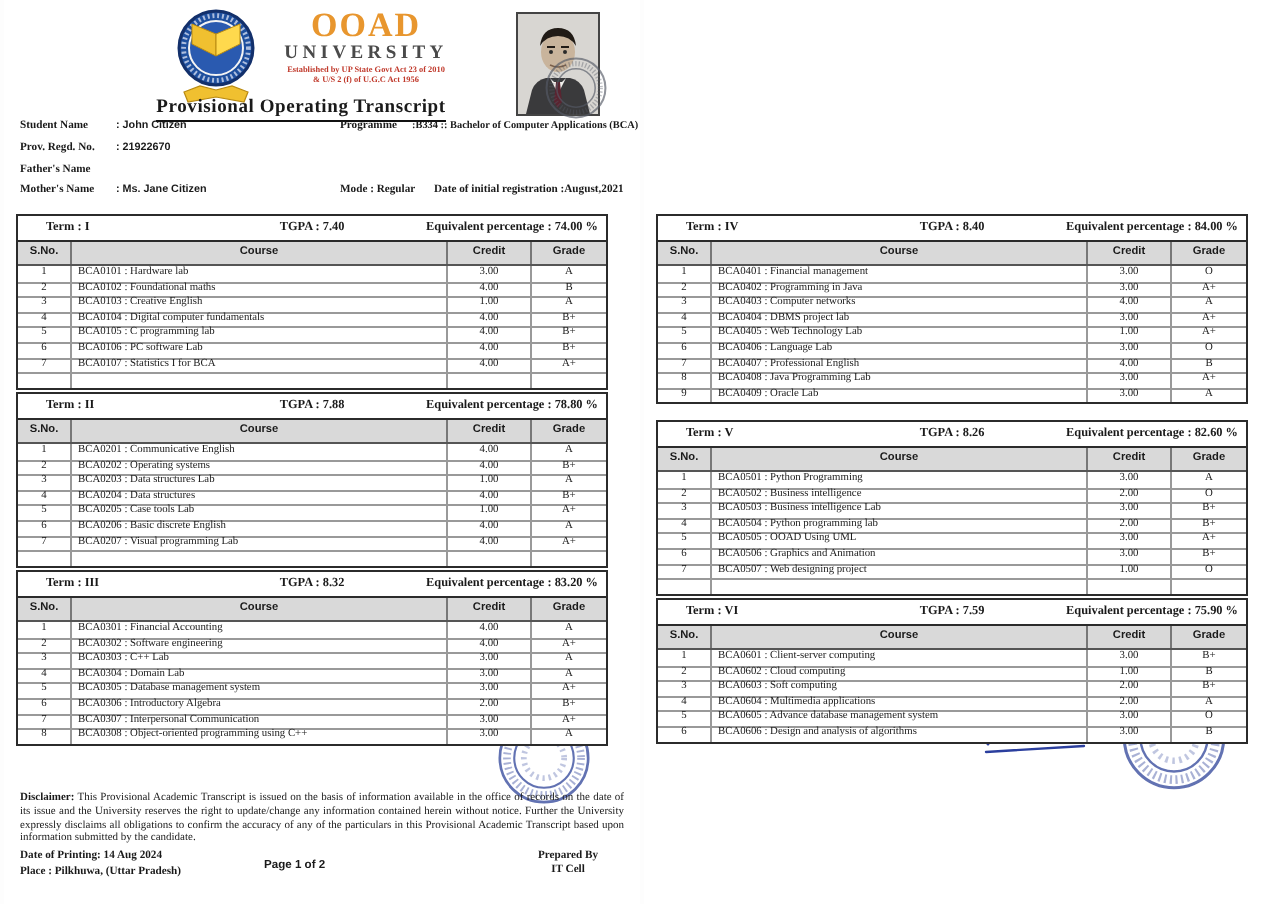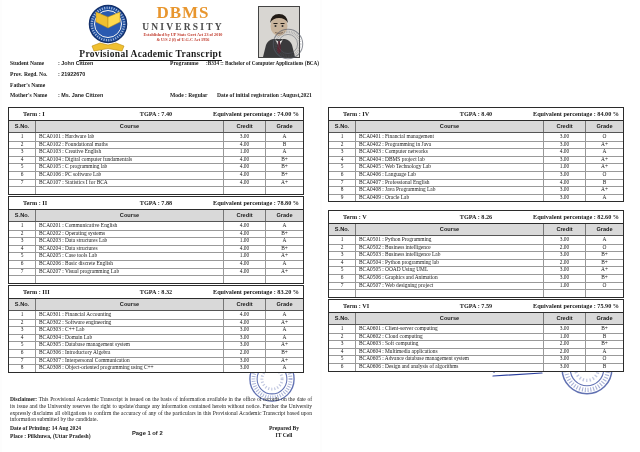--- a/index.html
+++ b/index.html
@@ -62,21 +62,21 @@
   <svg class="crest" viewBox="0 0 40 50">
     <circle cx="20" cy="20" r="18.5" fill="#1e4f9e" stroke="#13306b" stroke-width="1.5"></circle>
     <circle cx="20" cy="20" r="13.5" fill="#2a5ab0" stroke="#f4f4f4" stroke-width="1"></circle>
     <circle cx="20" cy="20" r="16.2" fill="none" stroke="#cfd8ee" stroke-width="2.4" stroke-dasharray="1 1.4" opacity=".8"></circle>
     <path d="M8,18 L20,24 L20,13 L8,8 Z" fill="#f0c030" stroke="#b98a10" stroke-width=".5"></path>
     <path d="M32,18 L20,24 L20,13 L32,8 Z" fill="#ffd94d" stroke="#b98a10" stroke-width=".5"></path>
     <path d="M4,42 L12,39 L20,41 L28,39 L36,42 L34,47 L20,44.5 L6,47 Z" fill="#f0c030" stroke="#b98a10" stroke-width=".6"></path>
   </svg>
 
   <div class="uni-text">
-    <div class="uni-name1">DBMS</div>
+    <div class="uni-name1">OOAD</div>
     <div class="uni-name2">UNIVERSITY</div>
     <div class="uni-tag">Established by UP State Govt Act 23 of 2010</div>
     <div class="uni-tag">&amp; U/S 2 (f) of U.G.C Act 1956</div>
   </div>
 
   <div class="photo">
     <svg viewBox="0 0 40 50" width="40" height="50">
       <rect width="40" height="50" fill="#d8d6d2"></rect>
       <path d="M4,50 L7,38 Q9,33 14,32 L26,32 Q31,33 33,38 L36,50 Z" fill="#3a3a3c"></path>
       <path d="M16,32 L20,40 L24,32 L22,34 L18,34 Z" fill="#f0efec"></path>
@@ -90,21 +90,21 @@
     </svg>
   </div>
 
   <svg class="stamp" style="left:270px;top:28px;width:32px;height:32px;opacity:.65" viewBox="0 0 50 50">
     <circle cx="25" cy="25" r="23" fill="none" stroke="#555a66" stroke-width="1.6"></circle>
     <circle cx="25" cy="25" r="15" fill="none" stroke="#555a66" stroke-width="1.2"></circle>
     <circle cx="25" cy="25" r="19" fill="none" stroke="#555a66" stroke-width="4" stroke-dasharray="1 1.6" opacity=".6"></circle>
   </svg>
 
   <div class="doc-title">
-    <span>Provisional Academic Transcript</span>
+    <span>Provisional Operating Transcript</span>
   </div>
 
   <div class="info" style="left:8px;top:60px">
     <span class="ilabel">Student Name</span></div>
   <div class="info ivalue" style="left:56px;top:60px">: John Citizen</div>
   <div class="info" style="left:168px;top:60px">
     <span class="ilabel">Programme</span></div>
   <div class="info ilabel" style="left:204px;top:60px;font-size:5.2px">:B334 :: Bachelor of Computer Applications (BCA)</div>
 
   <div class="info" style="left:8px;top:71px">

